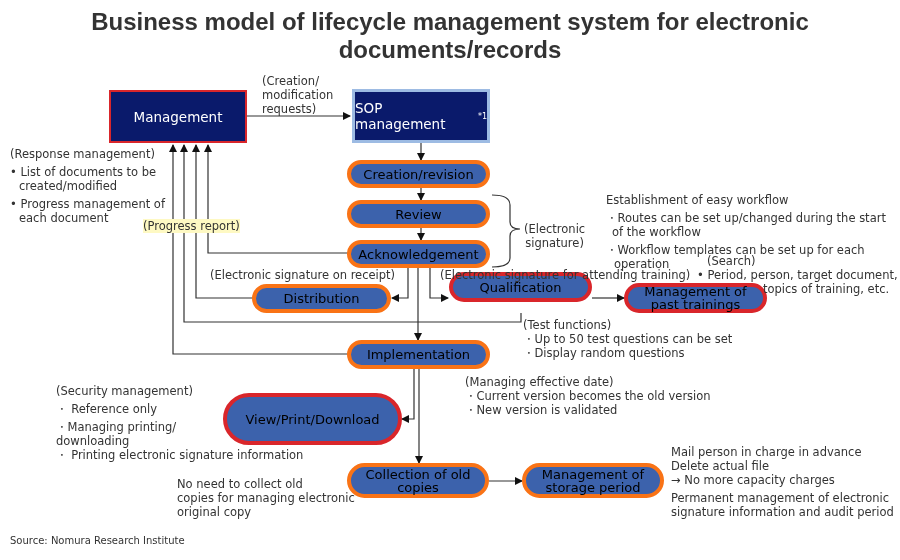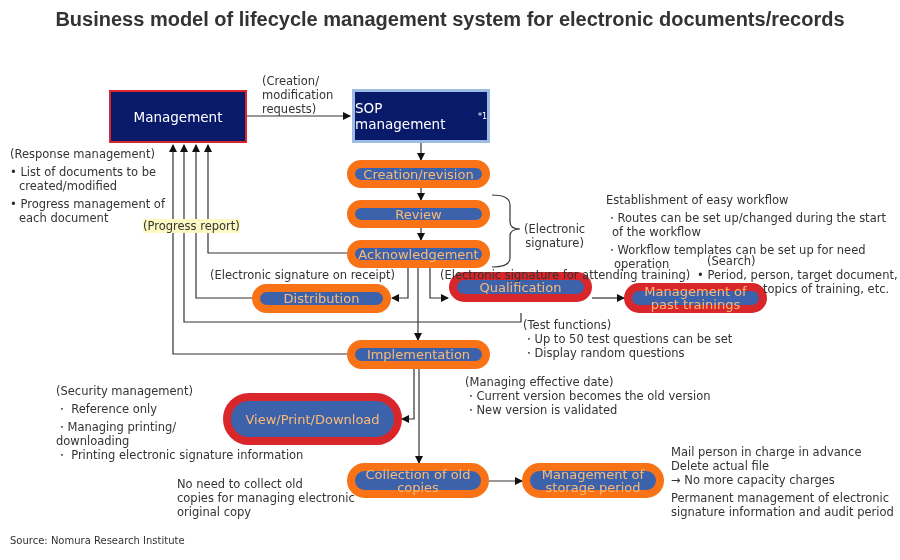--- a/index.html
+++ b/index.html
@@ -1,24 +1,24 @@
 <!DOCTYPE html>
 <html><head>
 <meta charset="utf-8">
 <style>
   html,body{margin:0;padding:0;background:#fff;}
   body{width:900px;height:560px;position:relative;overflow:hidden;font-family:"DejaVu Sans","Liberation Sans",sans-serif;color:#333;}
   .abs{position:absolute;}
-  #title{left:0;top:8px;width:900px;text-align:center;font-family:"Liberation Sans",sans-serif;font-weight:bold;font-size:20px;color:#333;}
+  #title{left:0;top:8px;width:900px;text-align:center;font-family:"Liberation Sans",sans-serif;font-weight:bold;font-size:24px;color:#333;}
   svg#lines{position:absolute;left:0;top:0;}
   .box{position:absolute;background:#0a1a6b;color:#fff;display:flex;align-items:center;justify-content:center;font-size:13.5px;box-sizing:border-box;}
   #mgmt{left:109px;top:90px;width:138px;height:53px;border:2px solid #d9262b;}
   #sop{left:352px;top:89px;width:138px;height:54px;border:3px solid #9dbbe3;}
   #sop sup{font-size:8px;margin-left:2px;vertical-align:6px;}
-  .pill{position:absolute;background:#3c62ac;color:#fdba74;border:8px solid #f97316;border-radius:40px;box-sizing:border-box;display:flex;align-items:center;justify-content:center;text-align:center;font-size:13px;line-height:13px;}
+  .pill{position:absolute;background:#3c62ac;color:#000000;border:4px solid #f97316;border-radius:40px;box-sizing:border-box;display:flex;align-items:center;justify-content:center;text-align:center;font-size:13px;line-height:13px;}
   .pill.red{border-color:#d9262b;}
   .note{position:absolute;font-size:11.5px;line-height:14px;color:#333;white-space:nowrap;}
   .note div{white-space:nowrap;}
   .gap{margin-top:4px;}
   #source{left:10px;top:535px;font-size:10px;color:#333;}
 </style>
 </head>
 <body>
 
 <div id="title" class="abs">Business model of lifecycle management system for electronic documents/records</div>
@@ -123,21 +123,21 @@
     <div>signature)</div>
 </div>
 
 <div class="note" style="left:210px;top:268px;">(Electronic signature on receipt)</div>
 <div class="note" style="left:440px;top:268px;">(Electronic signature for attending training)</div>
 
 <div class="note" style="left:606px;top:181px;margin-top:12px;">
   <div>Establishment of easy workflow</div>
   <div class="gap">・Routes can be set up/changed during the start</div>
   <div style="padding-left:6px">  of the workflow</div>
-  <div class="gap">・Workflow templates can be set up for need</div>
+  <div class="gap">・Workflow templates can be set up for each</div>
   <div style="padding-left:8px">   operation</div>
 </div>
 
 <div class="note" style="left:697px;top:254px;">
   <div style="padding-left:10px">(Search)</div>
   <div>• Period, person, target document,</div>
   <div style="padding-left:66px">   topics of training, etc.</div>
 </div>
 
 <div class="note" style="left:523px;top:318px;">

